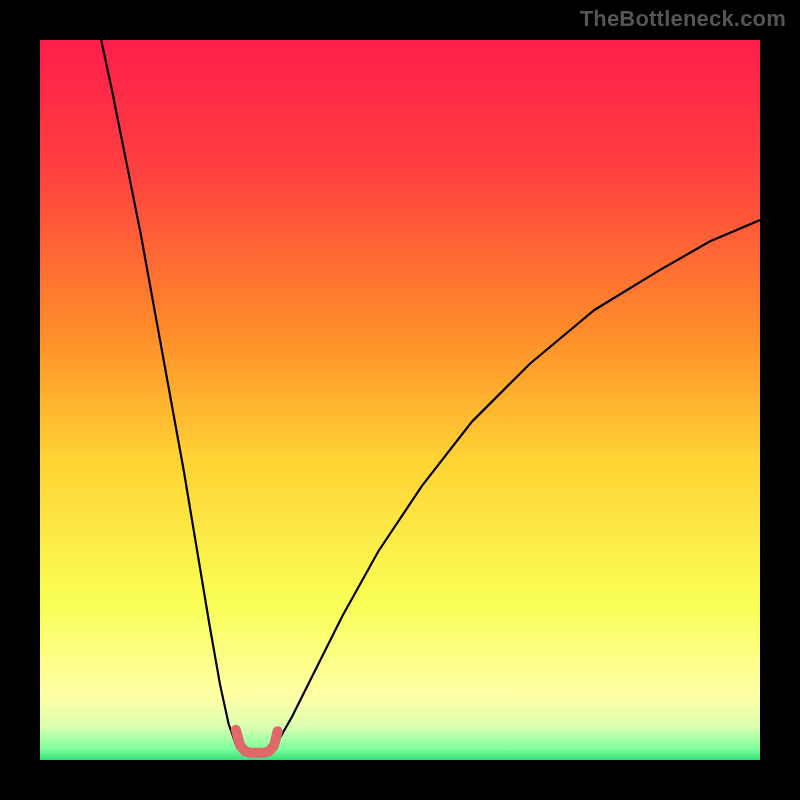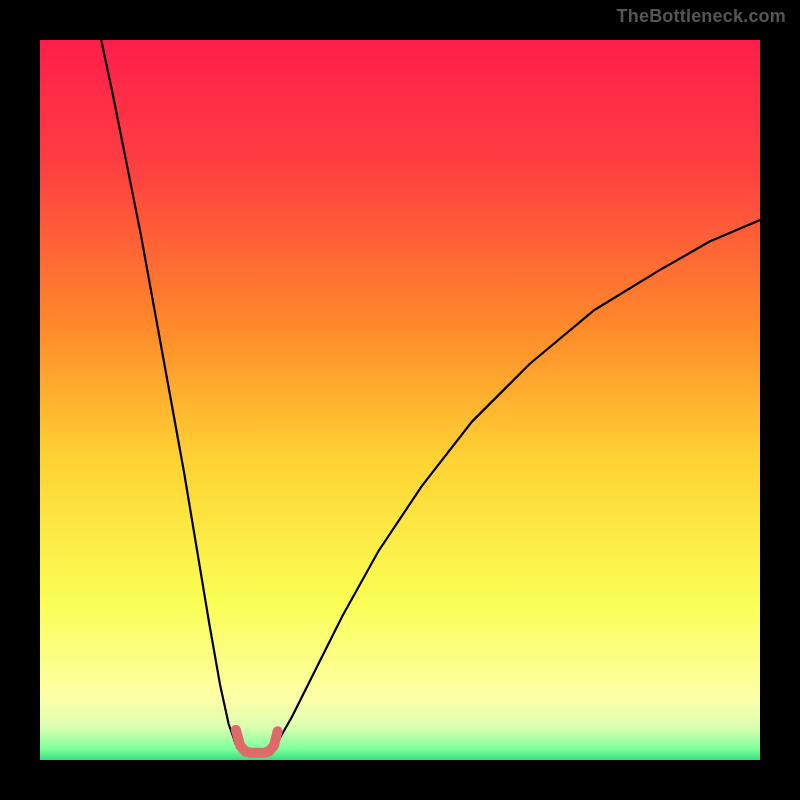--- a/index.html
+++ b/index.html
@@ -24,21 +24,21 @@
     left: 40px;
     top: 40px;
     width: 720px;
     height: 720px;
   }
   .watermark {
     position: absolute;
     top: 6px;
     right: 14px;
     color: #555;
-    font-size: 18px;
+    font-size: 22px;
     font-weight: 600;
     letter-spacing: 0.2px;
     user-select: none;
   }
 </style>
 </head>
 <body>
 
 <div class="frame">
   <div class="watermark">TheBottleneck.com</div>

